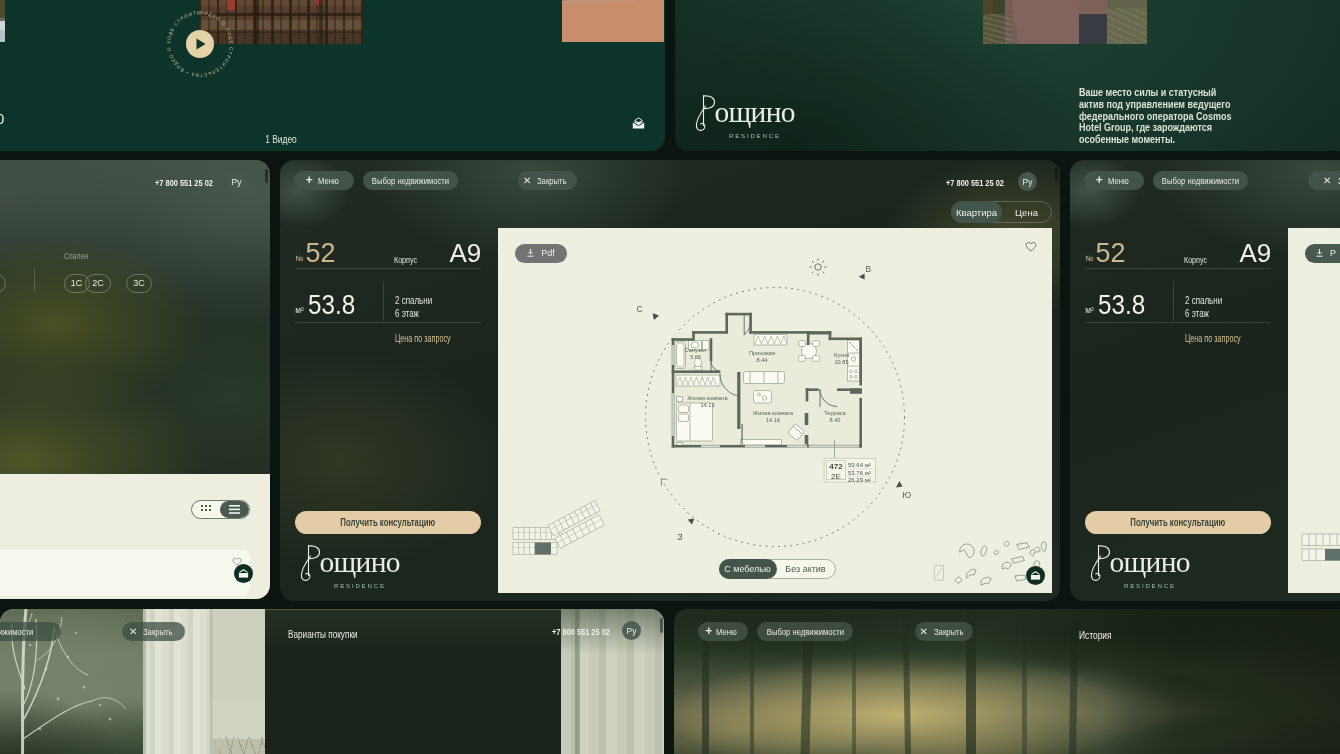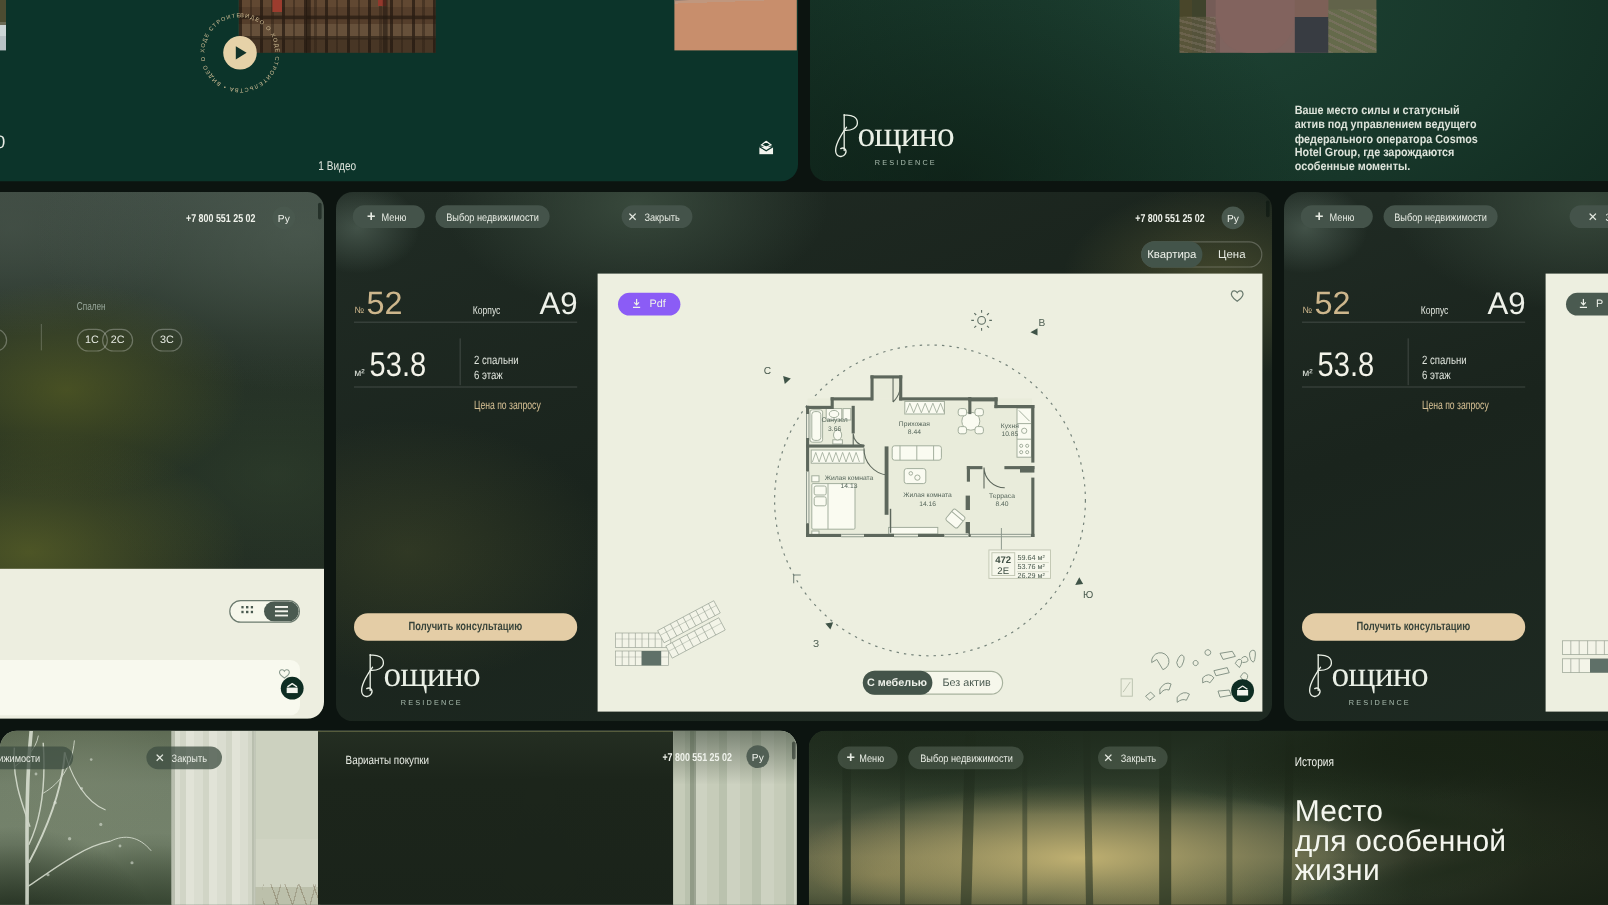--- a/index.html
+++ b/index.html
@@ -432,32 +432,32 @@
         <path d="M480 356 q6-7 12-3 l-3 6 q-4-2 -9 2 z"></path>
         <path d="M449 355 l5-4 4 4 -5 4 z"></path>
         <path d="M500 345 q6-6 11 0 l-4 5 q-3-3 -7 0 z" transform="translate(5 -8)"></path>
         <path d="M520 350 l11-1 2 5 -11 2 z"></path>
         <rect x="425" y="338" width="11" height="17" stroke="#b9c0ad"></rect>
         <path d="M427 351 l7-10" stroke="#b9c0ad"></path>
         <path d="M542 336 q3-6 6-3 t-2 8 z"></path>
       </g>
     </svg>
 
-    <div style="position:absolute; left:17px; top:15.5px; width:52px; height:19px; border-radius:10px; background:#8b5cf6; color:#eef1ea; font-size:9px; display:flex; align-items:center; justify-content:center; gap:7px;">
+    <div style="position:absolute; left:17px; top:15.5px; width:52px; height:19px; border-radius:10px; background:#737373; color:#eef1ea; font-size:9px; display:flex; align-items:center; justify-content:center; gap:7px;">
       <svg width="7" height="8" viewBox="0 0 7 8">
           <path d="M3.5 0 V4.5 M1.5 3 L3.5 5 L5.5 3 M0.5 7.2 H6.5" stroke="#eef1ea" stroke-width="1" fill="none"></path>
         </svg>Pdf
     </div>
 
     <svg style="position:absolute; left:527px; top:12.5px;" width="12" height="11" viewBox="0 0 12 11">
         <path d="M6 10 C1.2 6.8 0.5 4 1.6 2.4 C2.7 0.8 5 1.2 6 2.9 C7 1.2 9.3 0.8 10.4 2.4 C11.5 4 10.8 6.8 6 10 Z" fill="none" stroke="#6a7a6e" stroke-width="1"></path>
       </svg>
 
     <div style="position:absolute; left:220.5px; top:330.5px; width:117px; height:20px; border:1px solid #a8b29e; border-radius:11px; background:#f6f7eb; display:flex;">
-      <div style="width:58px; height:20px; margin:-1px 0 0 -1px; background:#44544a; border-radius:11px; display:flex; align-items:center; justify-content:center; color:#eef1ea; font-size:9px;font-weight:bold;">С мебелью</div>
+      <div style="width:58px; height:20px; margin:-1px 0 0 -1px; background:#44544a; border-radius:11px; display:flex; align-items:center; justify-content:center; color:#eef1ea; font-size:9px;">С мебелью</div>
       <div style="flex:1; display:flex; align-items:center; justify-content:center; color:#4a5a50; font-size:9px;">Без актив</div>
     </div>
 
     <div class="fab" style="left:527.5px; top:337.5px; width:19px; height:19px;">
       <svg width="11" height="9" viewBox="0 0 11 9">
           <path d="M1.5 3.4 L5.5 0.7 L9.5 3.4" stroke="#f2f4ee" fill="none" stroke-width="1.1"></path>
           <rect x="0.9" y="4" width="9.2" height="4.6" fill="#f2f4ee"></rect>
         </svg>
     </div>
   </div>
@@ -651,14 +651,13 @@
       <span style="transform:scaleX(.85); white-space:nowrap;">Выбор недвижимости</span>
     </div>
 
   <div class="pill" style="left:241px; top:13px; width:58px; gap:6px; background:rgba(88,102,88,.55); border:none;">
       <span style="font-size:10px;">✕</span>
       <span style="transform:scaleX(.85); transform-origin:left;">Закрыть</span>
     </div>
 
   <div style="position:absolute; left:405px; top:20px; font-size:10.5px; color:#eef1ea; transform:scaleX(.8); transform-origin:left;">История</div>
 
-  <div style="position:absolute; left:405px; top:55px; font-size:25px; line-height:24.6px; color:#f4f6ee; letter-spacing:0.2px;">Место<br>для особенной<br>жизни</div>
 </div>
 
 </body></html>

